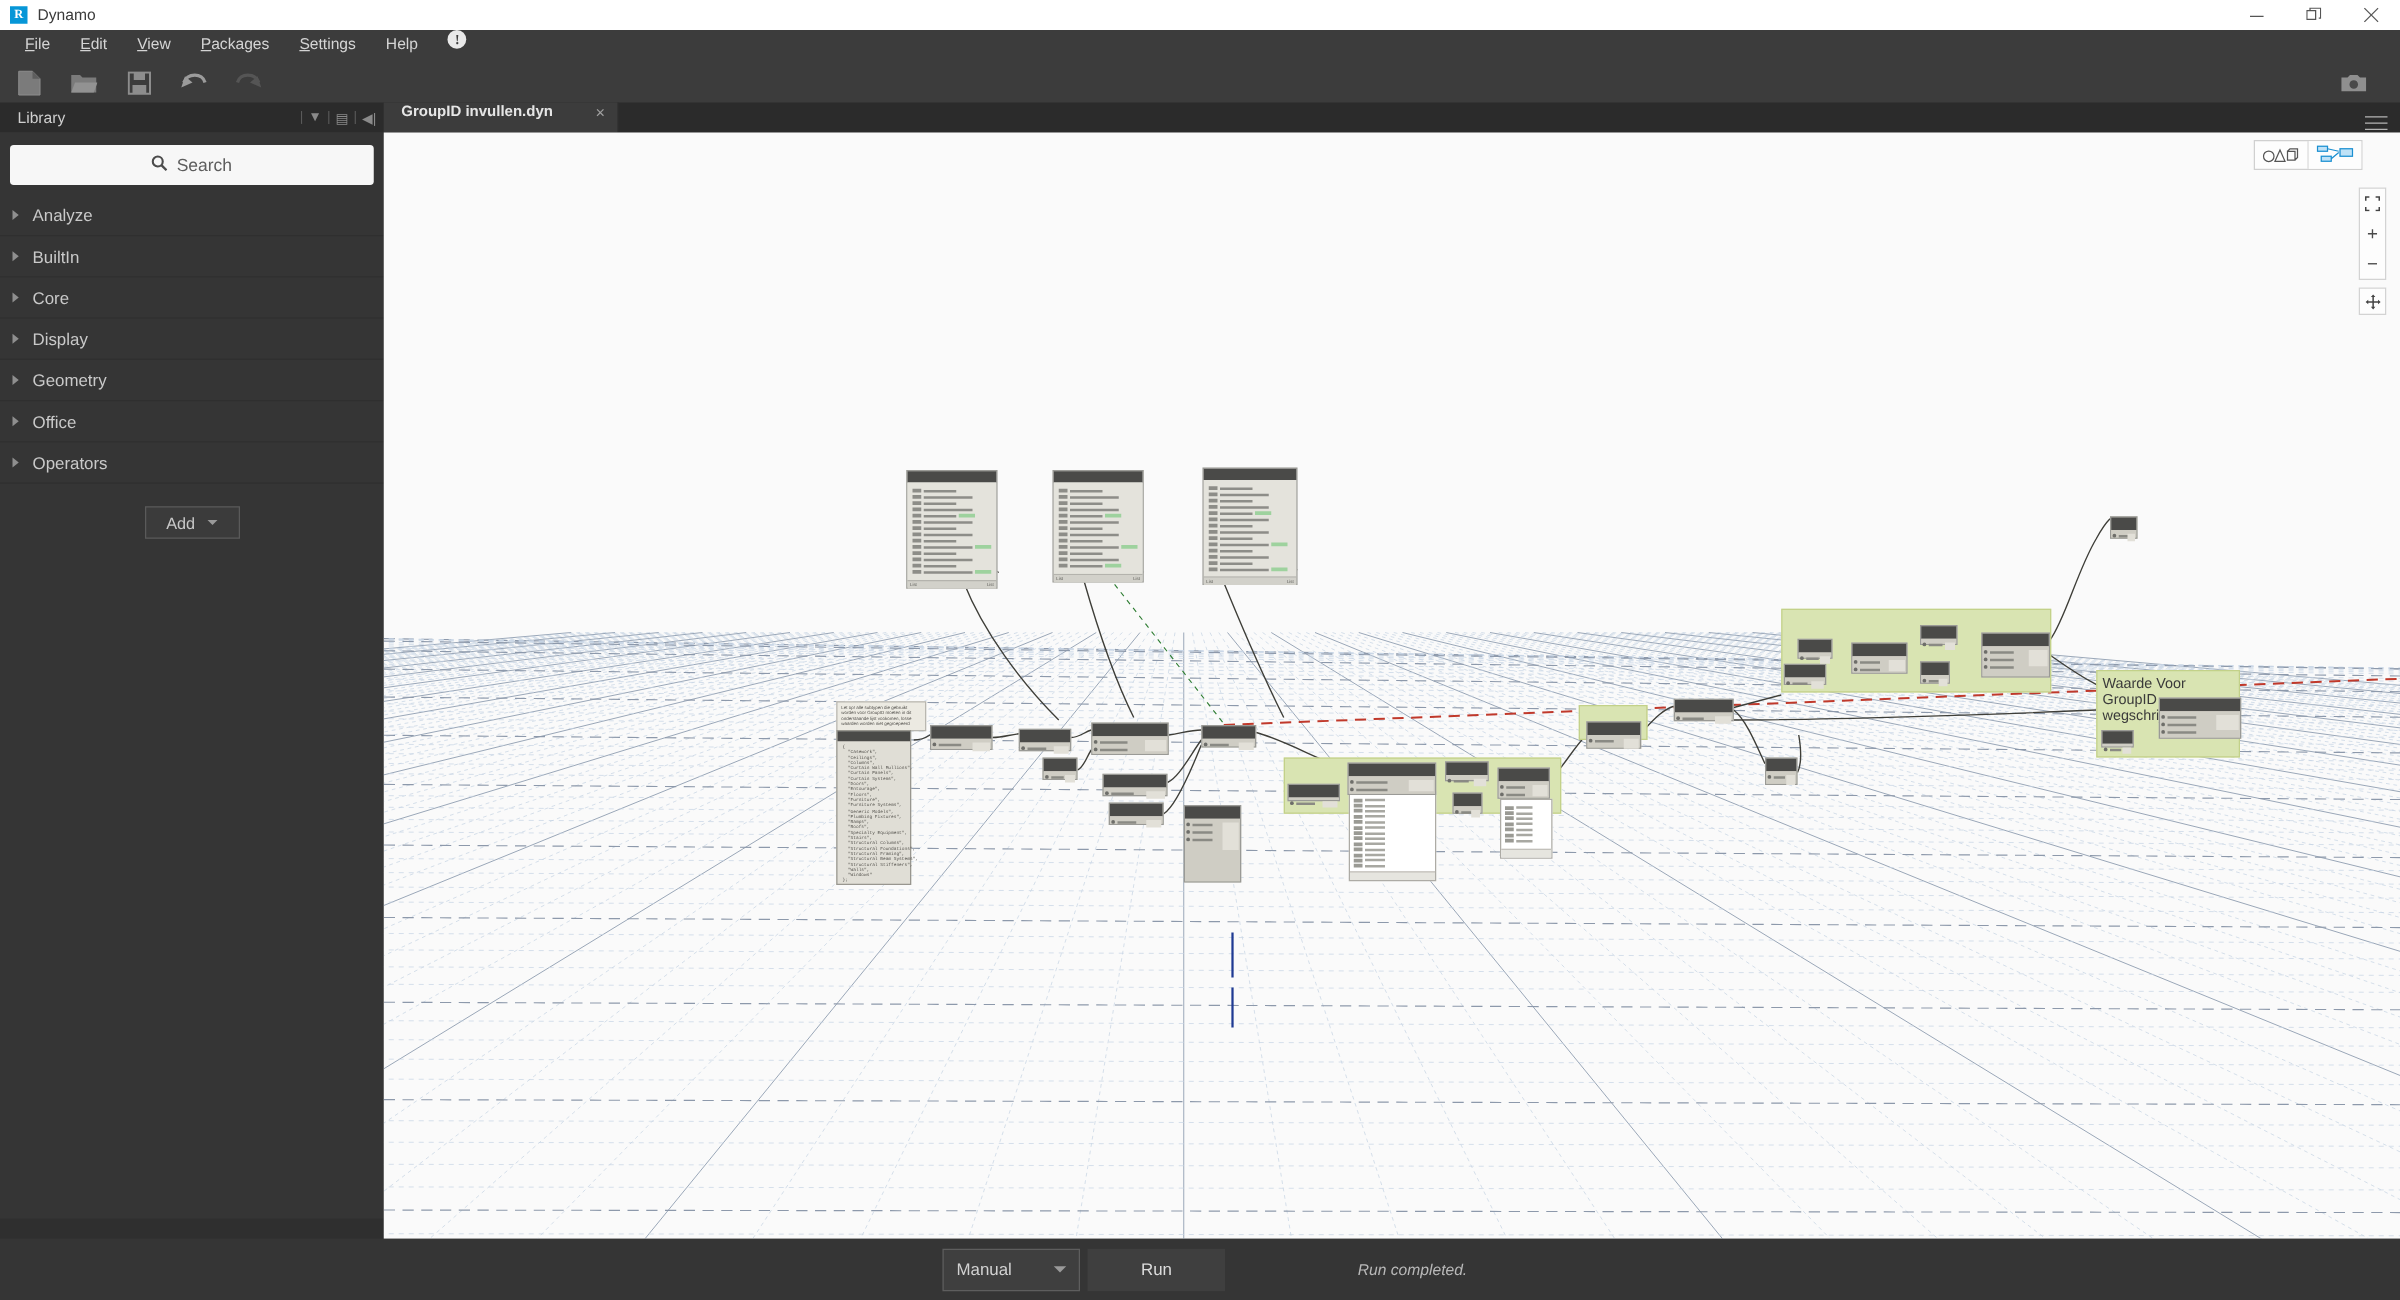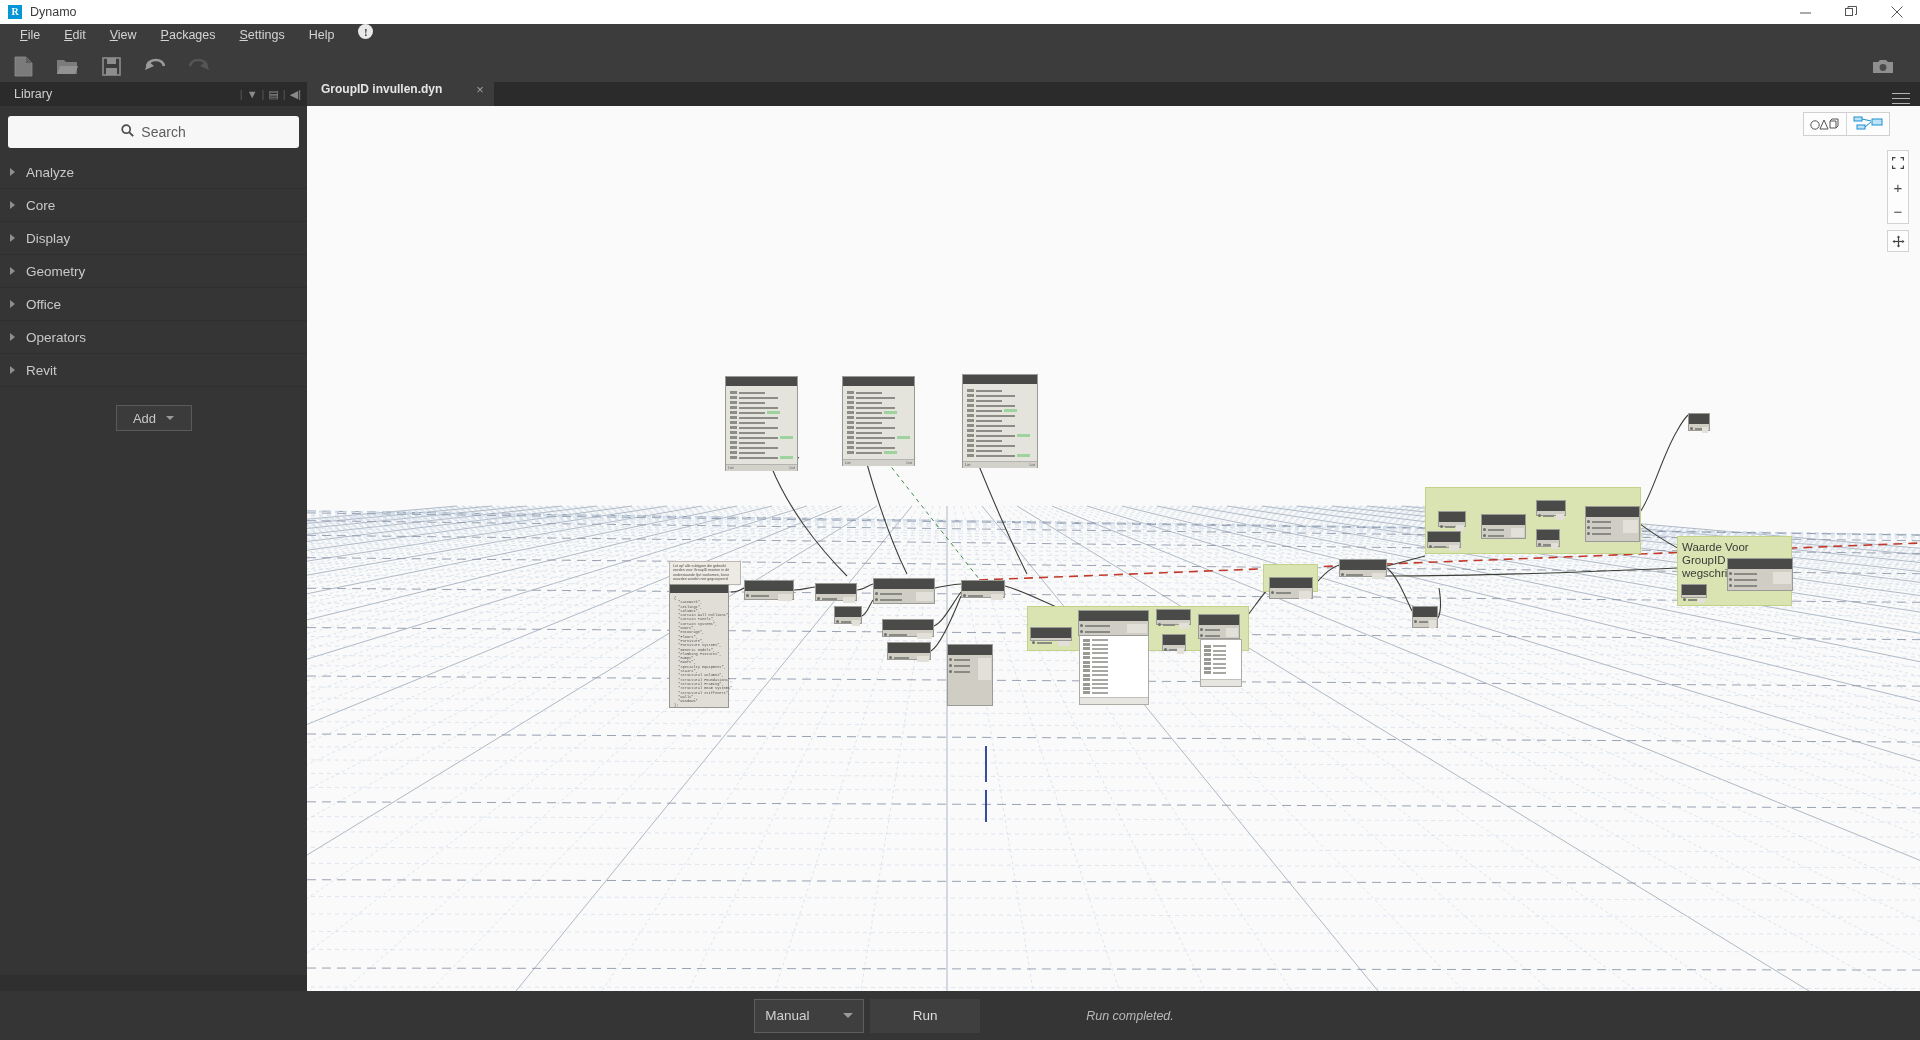--- a/index.html
+++ b/index.html
@@ -307,41 +307,41 @@
       <span id="search-placeholder">Search</span>
     </div>
   </div>
 
   <div class="lib-cat">
     <span class="arrow"></span>
     <span class="cname">Analyze</span>
   </div>
   <div class="lib-cat">
     <span class="arrow"></span>
+    <span class="cname">BuiltIn</span>
+  </div>
+  <div class="lib-cat">
+    <span class="arrow"></span>
     <span class="cname">Core</span>
   </div>
   <div class="lib-cat">
     <span class="arrow"></span>
     <span class="cname">Display</span>
   </div>
   <div class="lib-cat">
     <span class="arrow"></span>
     <span class="cname">Geometry</span>
   </div>
   <div class="lib-cat">
     <span class="arrow"></span>
     <span class="cname">Office</span>
   </div>
   <div class="lib-cat">
     <span class="arrow"></span>
     <span class="cname">Operators</span>
-  </div>
-  <div class="lib-cat">
-    <span class="arrow"></span>
-    <span class="cname">Revit</span>
   </div>
 
   <div id="add-wrap">
     <div id="add-btn">
       <span class="alabel">Add</span>
       <span class="caret"></span>
     </div>
   </div>
 </div>
 <div id="library-foot"></div>

